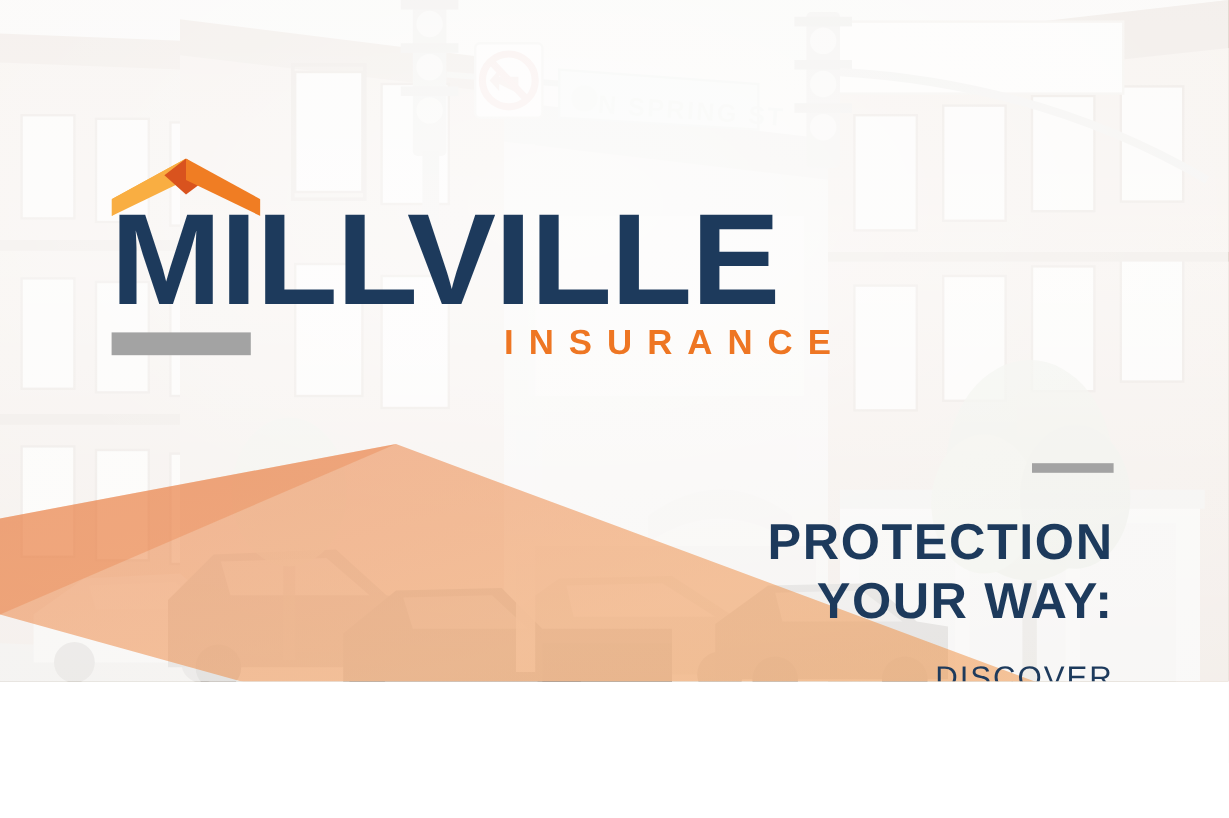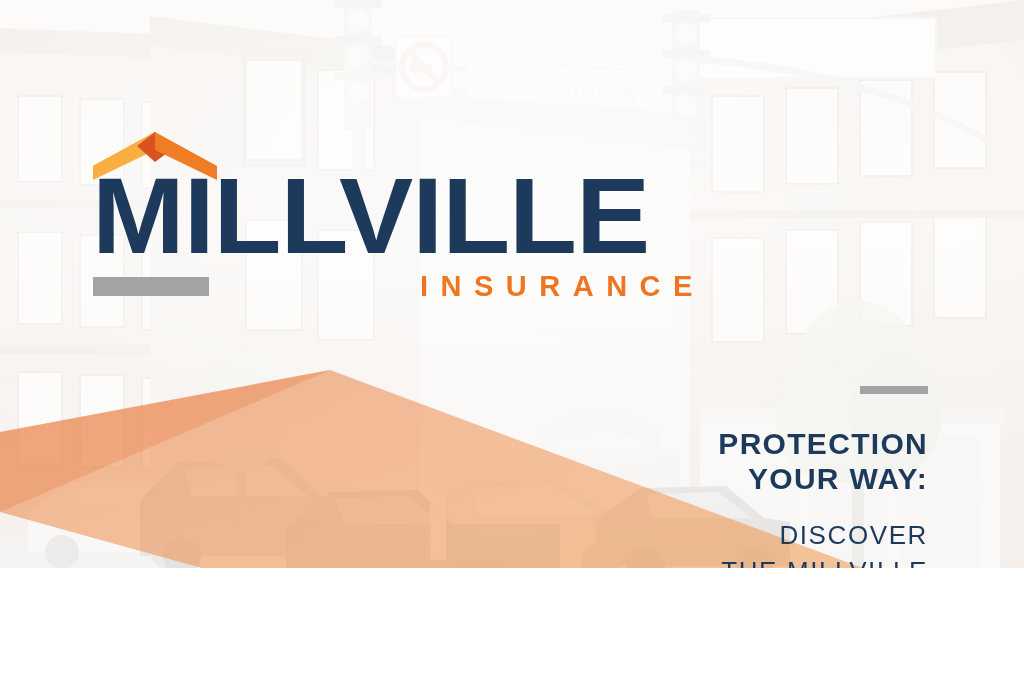--- a/index.html
+++ b/index.html
@@ -115,21 +115,21 @@
   .msg-rule {
     display: inline-block;
     width: 68px;
     height: 8px;
     background: #a3a3a3;
     margin-bottom: 28px;
   }
   .msg-headline {
     font-family: "Liberation Sans", sans-serif;
     font-weight: 700;
-    font-size: 30px;
+    font-size: 42px;
     line-height: 1.17;
     letter-spacing: 1.3px;
     color: #1d3a5c;
     margin: 0 0 22px 0;
     white-space: pre-line;
   }
   .msg-sub {
     font-family: "Liberation Sans", sans-serif;
     font-weight: 400;
     font-size: 26px;

